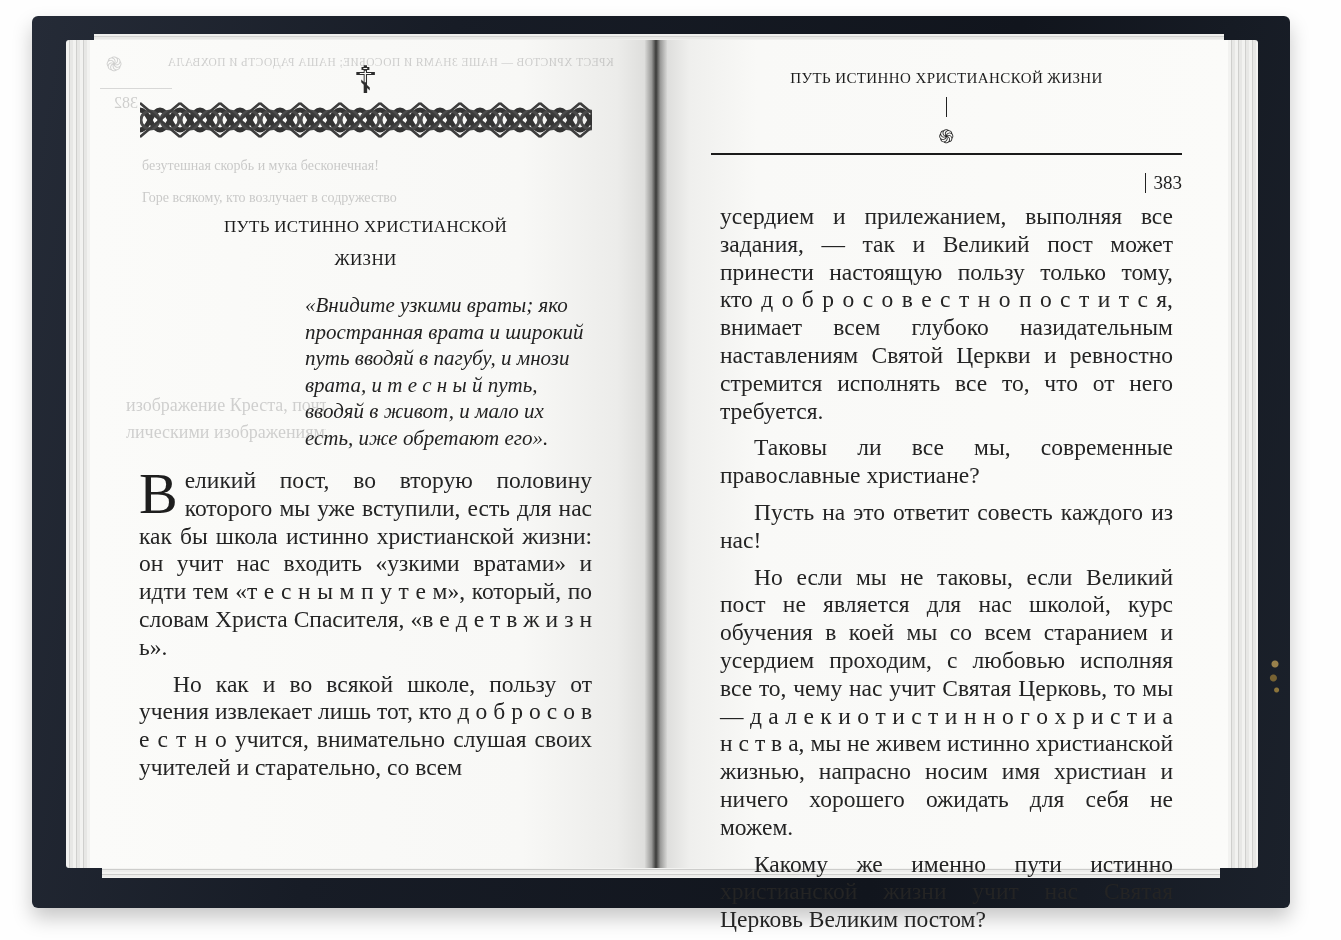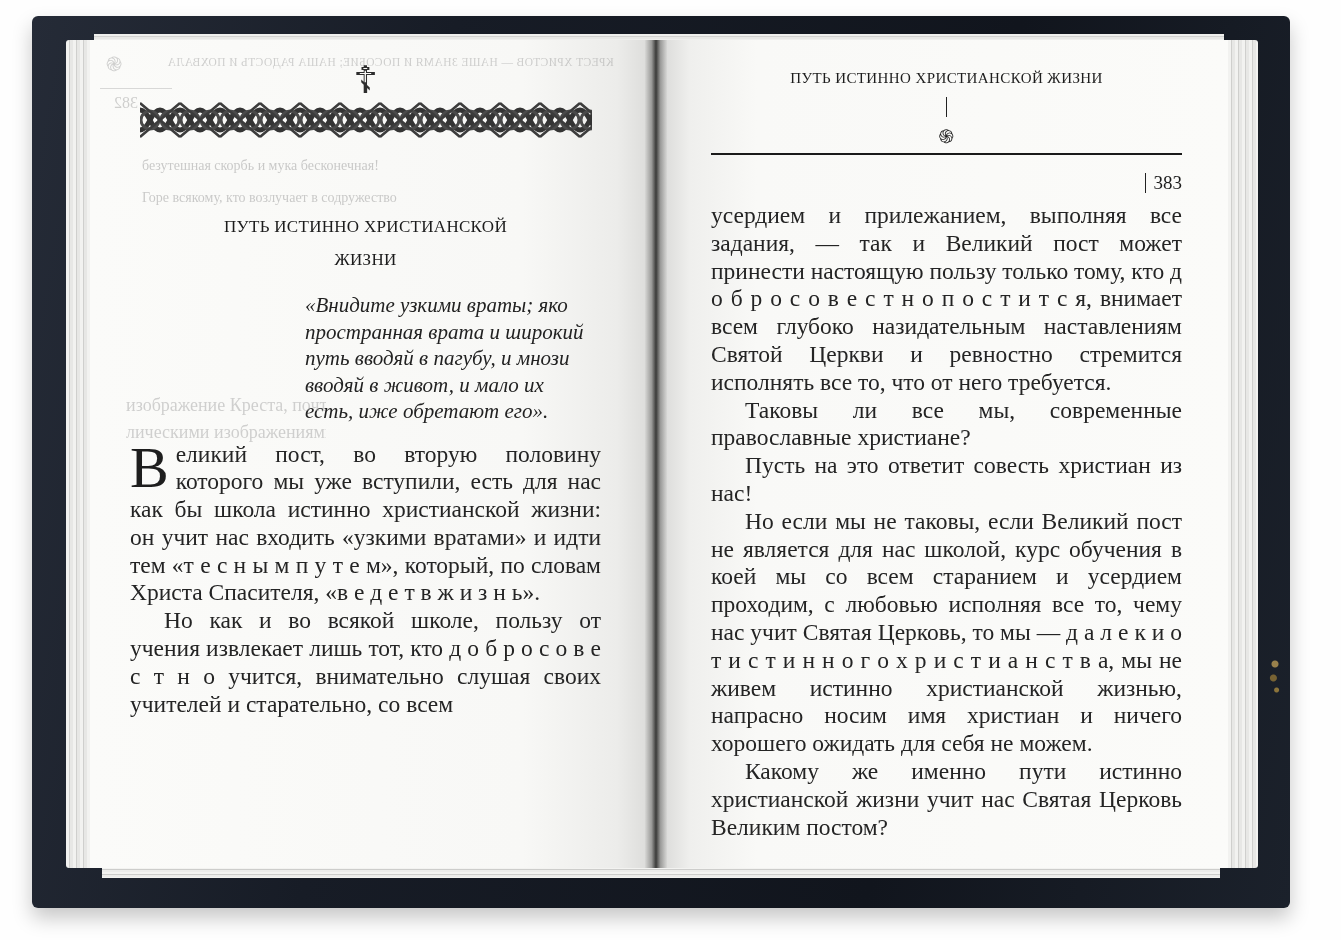--- a/index.html
+++ b/index.html
@@ -47,21 +47,21 @@
   .cross{position:absolute;top:-33px;left:50%;transform:translateX(-50%);
          font-family:"DejaVu Sans",sans-serif;font-size:38px;line-height:38px;color:#2e2e2e;}
   .knot-band{display:block;width:452px;height:52px;}
 
   .title{margin:0 0 0 0;text-align:center;font-weight:normal;font-size:17px;line-height:33px;
          letter-spacing:.3px;color:#1c1c1c;}
 
   .epigraph{margin:16px 4px 0 auto;width:292px;font-style:italic;font-size:21px;line-height:26.5px;color:#222;}
   .epigraph-source{text-align:right;margin:10px 6px 0 0;font-size:21.5px;color:#222;}
 
-  .body{font-size:23.5px;line-height:27.8px;text-align:justify;margin:0;color:#242424;}
+  .body{font-size:23.5px;line-height:27.8px;text-align:justify;margin:9px;color:#242424;}
   .body.indent{text-indent:34px;}
   .p-first{margin-top:16px;}
   .dropcap{float:left;font-size:58px;line-height:47px;padding:3px 7px 0 0;color:#1e1e1e;}
 
   
   .rp-header{display:flex;align-items:center;justify-content:flex-end;gap:10px;
          font-size:15px;letter-spacing:.4px;color:#1d1d1d;flex-direction:column;}
   .rh-bar{width:1px;height:20px;background:#222;}
   .rh-orn{font-family:"DejaVu Sans",sans-serif;font-size:19px;line-height:19px;color:#1d1d1d;}
   .rp-rule{border-top:2px solid #1a1a1a;margin-top:7px;}
@@ -115,20 +115,21 @@
 
         <div class="ghost-col">
           <div>изображение Креста, почти между</div>
           <div>лическими изображениями, стремящимися</div>
         </div>
 
         <div class="epigraph">
           <div>«Внидите узкими враты; яко</div>
           <div>пространная врата и широкий</div>
           <div>путь вводяй в пагубу, и мнози</div>
+          <div>врата, и т е с н ы й  путь,</div>
           <div>вводяй в живот, и мало их</div>
           <div>есть, иже обретают его».</div>
         </div>
 
         <p class="body p-first">
           <span class="dropcap">В</span><span>еликий пост, во вторую половину которого мы уже вступили, есть для нас как бы школа истинно христианской жизни: он учит нас входить «узкими вратами» и идти тем «т е с н ы м   п у т е м», который, по словам Христа Спасителя, «в е д е т   в   ж и з н ь».</span>
         </p>
         <p class="body indent">Но как и во всякой школе, пользу от учения извлекает лишь тот, кто д о б р о с о в е с т н о  учится, внимательно слушая своих учителей и старательно, со всем</p>
       </div>
 
@@ -141,21 +142,21 @@
           <span class="rh-orn">֍</span>
         </div>
         <div class="rp-rule"></div>
         <div class="rp-pagenum">
           <span class="pn-bar"></span>
           <span>383</span>
         </div>
 
         <p class="body">усердием и прилежанием, выполняя все задания, — так и Великий пост может принести настоящую пользу только тому, кто  д о б р о с о в е с т н о   п о с т и т с я,  внимает всем глубоко назидательным наставлениям Святой Церкви и ревностно стремится исполнять все то, что от него требуется.</p>
         <p class="body indent">Таковы ли все мы, современные православные христиане?</p>
-        <p class="body indent">Пусть на это ответит совесть христиан из нас!</p>
+        <p class="body indent">Пусть на это ответит совесть каждого из нас!</p>
         <p class="body indent">Но если мы не таковы, если Великий пост не является для нас школой, курс обучения в коей мы со всем старанием и усердием проходим, с любовью исполняя все то, чему нас учит Святая Церковь, то мы — д а л е к и   о т   и с т и н н о г о   х р и с т и а н с т в а,  мы не живем истинно христианской жизнью, напрасно носим имя христиан и ничего хорошего ожидать для себя не можем.</p>
         <p class="body indent">Какому же именно пути истинно христианской жизни учит нас Святая Церковь Великим постом?</p>
       </div>
 
       <div class="edge right-edge"></div>
     </div>
   </div>
 </div>
 
 </body></html>

